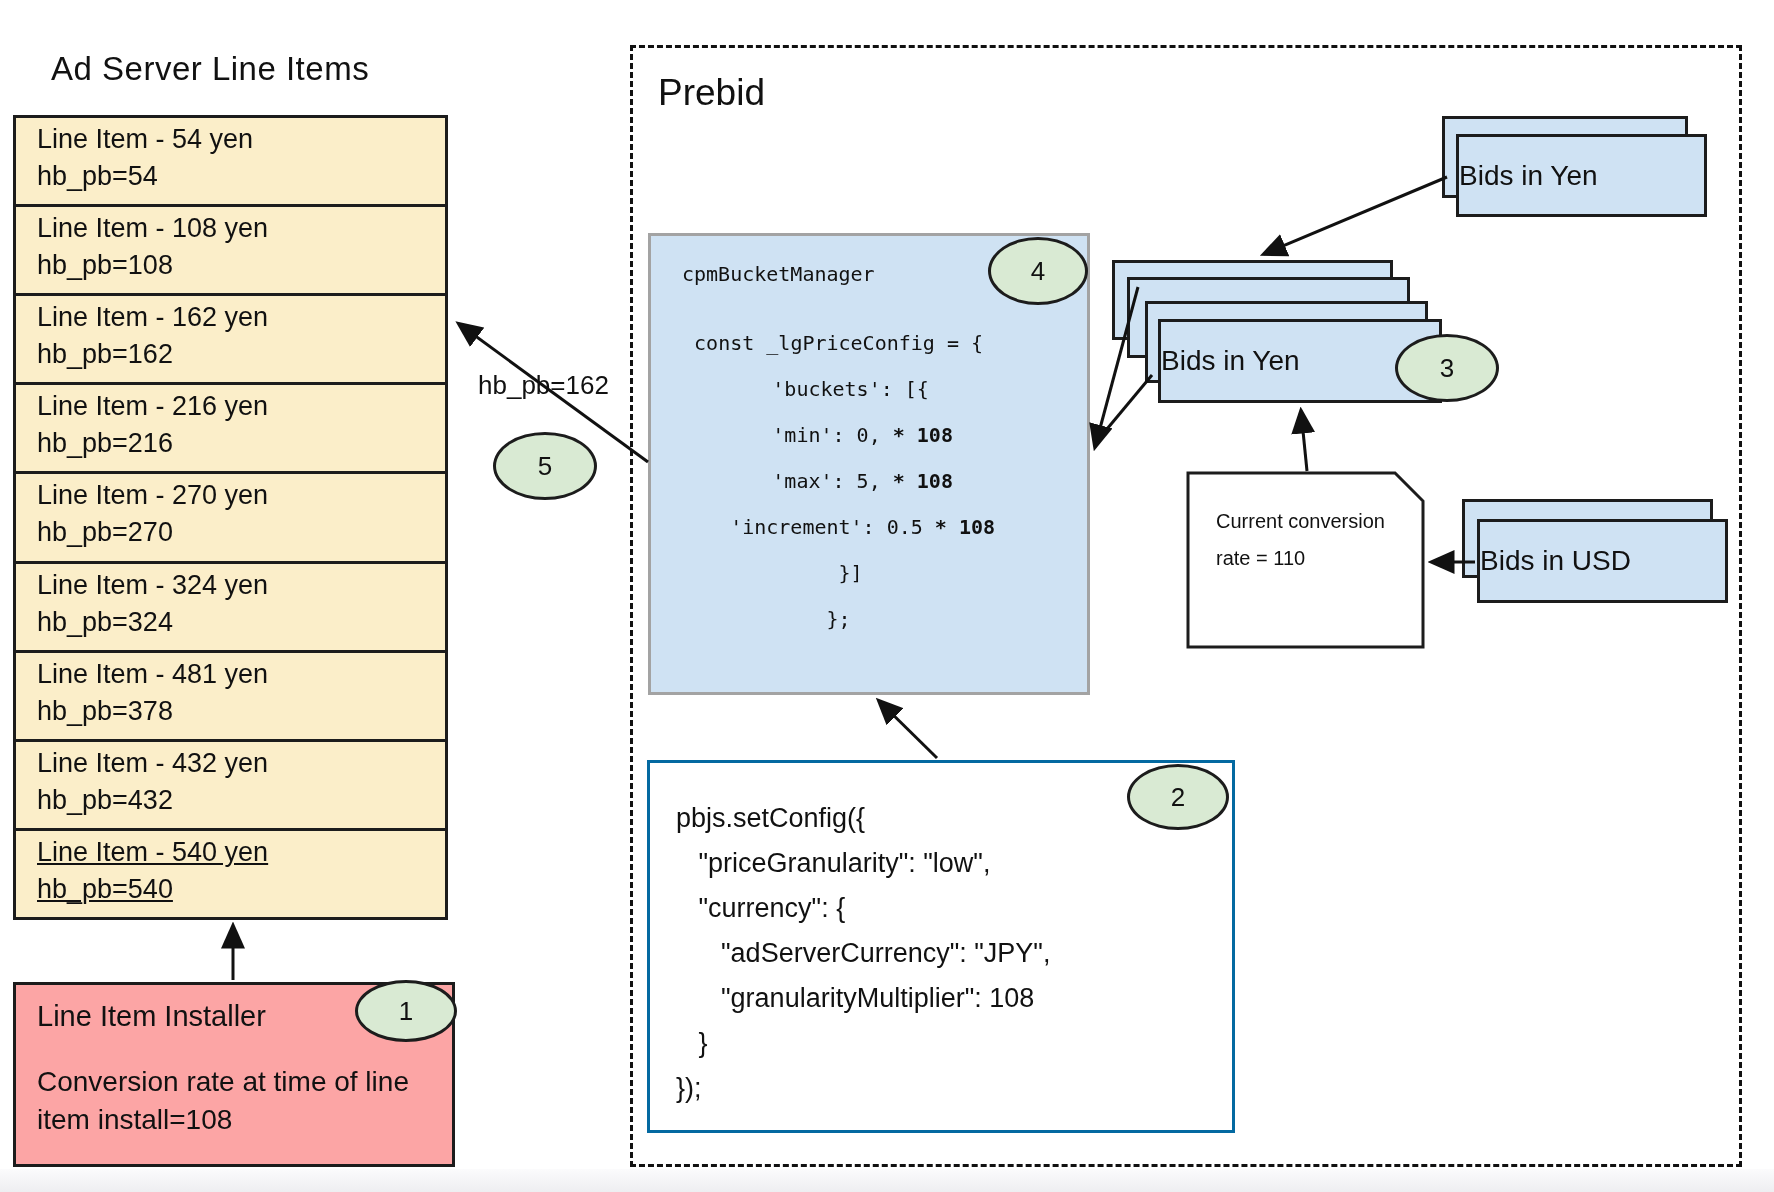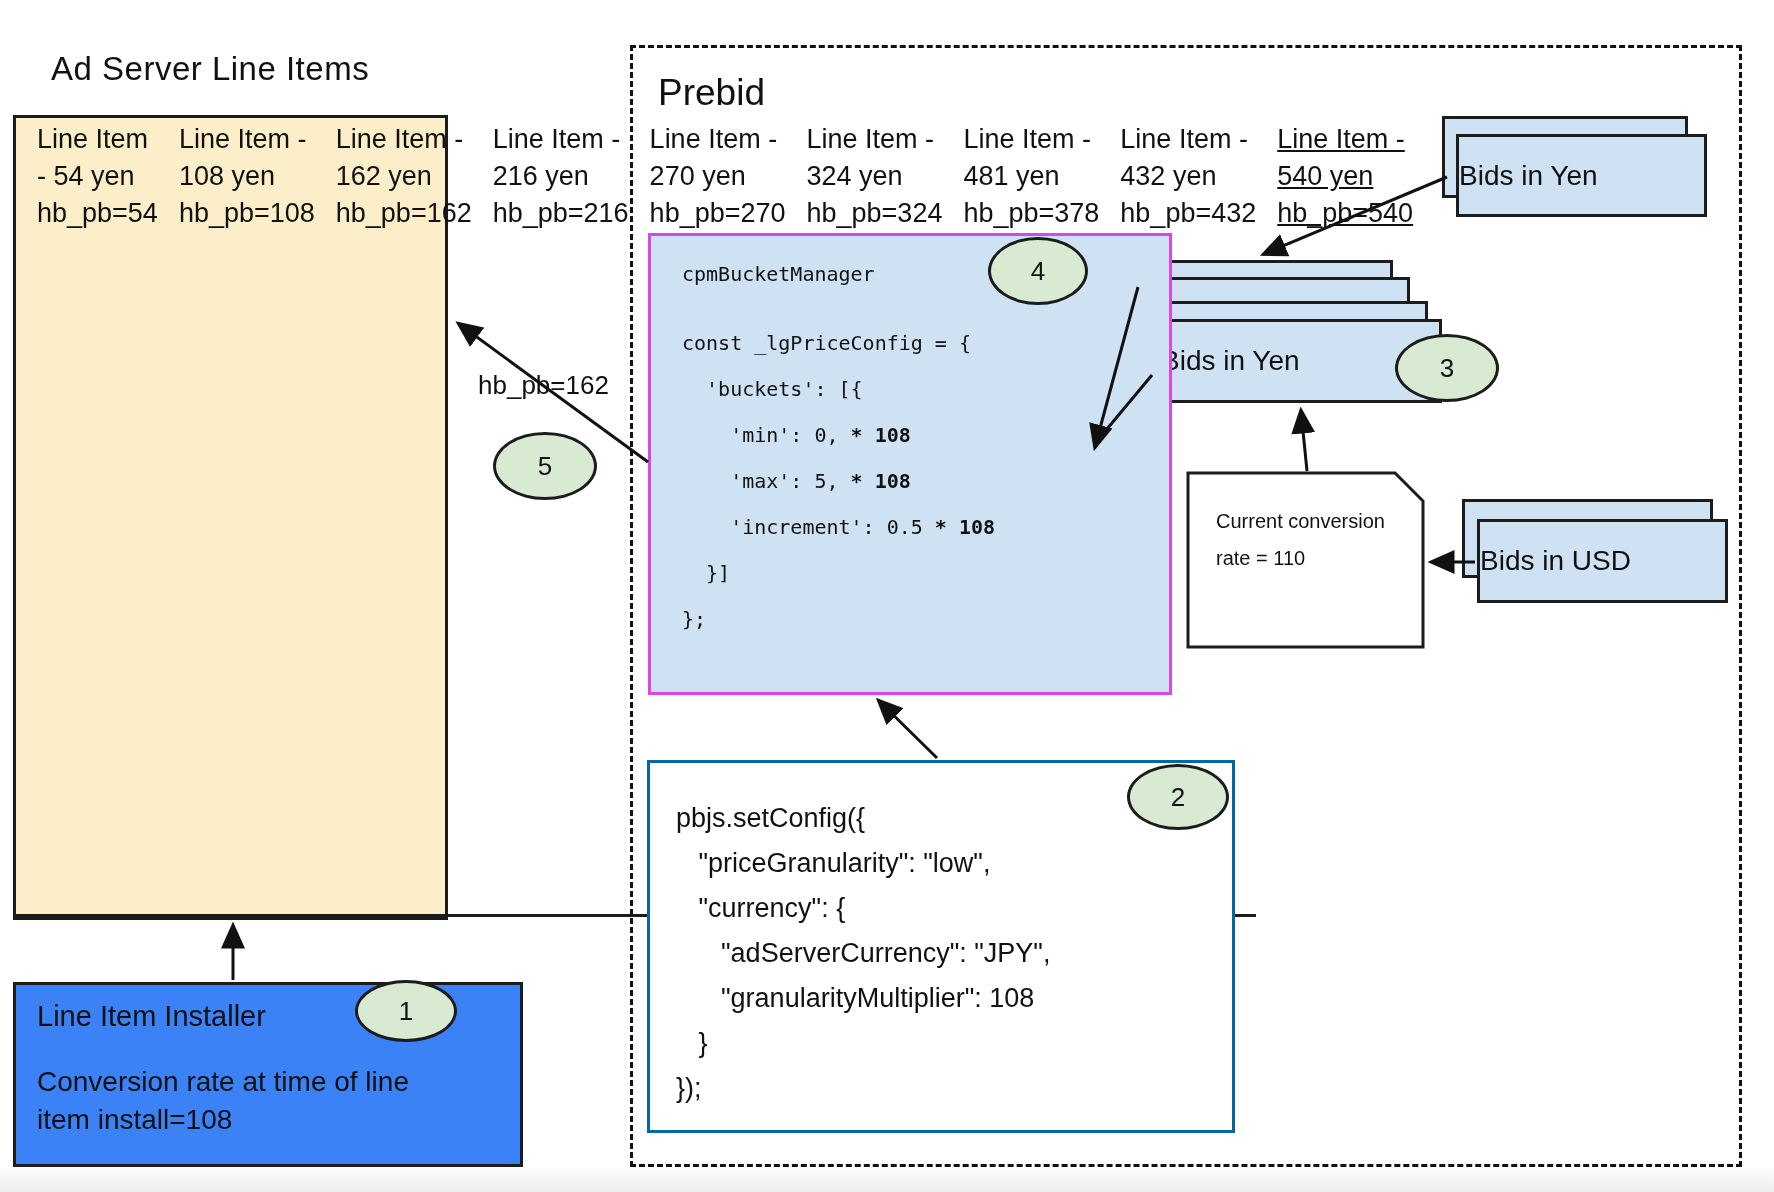--- a/index.html
+++ b/index.html
@@ -7,44 +7,44 @@
     position:relative;width:1774px;height:1192px;background:#ffffff;
     font-family:"Liberation Sans", sans-serif;color:#111;overflow:hidden;
   }
   .abs{position:absolute;}
 
   
   .diagram-title{left:36px;top:50px;font-size:33px;letter-spacing:.5px;margin-left:15px;}
   .li-table{
     left:13px;top:115px;width:435px;height:805px;
     background:#fbeec9;border:3px solid #1c1c1c;box-sizing:border-box;
-    display:flex;flex-direction:row;z-index:1;
+    display:flex;flex-direction:column;z-index:1;
   }
   .li-row{flex:1;border-bottom:3px solid #1c1c1c;box-sizing:border-box;
     padding:3px 0 0 21px;font-size:27px;line-height:37px;}
   .li-row:last-child{border-bottom:none;text-decoration:underline;}
 
   .installer-box{
-    left:13px;top:982px;width:510px;height:185px;background:#3b82f6;
+    left:13px;top:982px;width:442px;height:185px;background:#fca5a5;
     border:3px solid #1c1c1c;box-sizing:border-box;z-index:1;
   }
   .installer-title{position:absolute;left:21px;top:15px;font-size:29px;}
   .installer-body{position:absolute;left:21px;top:78px;width:392px;font-size:28px;line-height:38px;}
 
   
   .prebid-box{
     left:630px;top:45px;width:1112px;height:1122px;
     border:3px dashed #111;box-sizing:border-box;z-index:0;
   }
   .prebid-label{left:658px;top:72px;font-size:37px;}
 
   
   .cpm-box{
-    left:648px;top:233px;width:524px;height:462px;background:#cfe2f3;
-    border:3px solid #d946ef;box-sizing:border-box;z-index:1;
+    left:648px;top:233px;width:442px;height:462px;background:#cfe2f3;
+    border:3px solid #a3a3a3;box-sizing:border-box;z-index:1;text-align:center;
   }
   .cpm-label{position:absolute;left:31px;top:26px;
     font-family:"DejaVu Sans Mono", monospace;font-size:20px;}
   .cpm-code{position:absolute;left:31px;top:84px;
     font-family:"DejaVu Sans Mono", monospace;font-size:20px;line-height:46px;}
   .code-line{white-space:pre;}
   .code-line b{font-weight:bold;}
 
   
   .setconfig-box{

